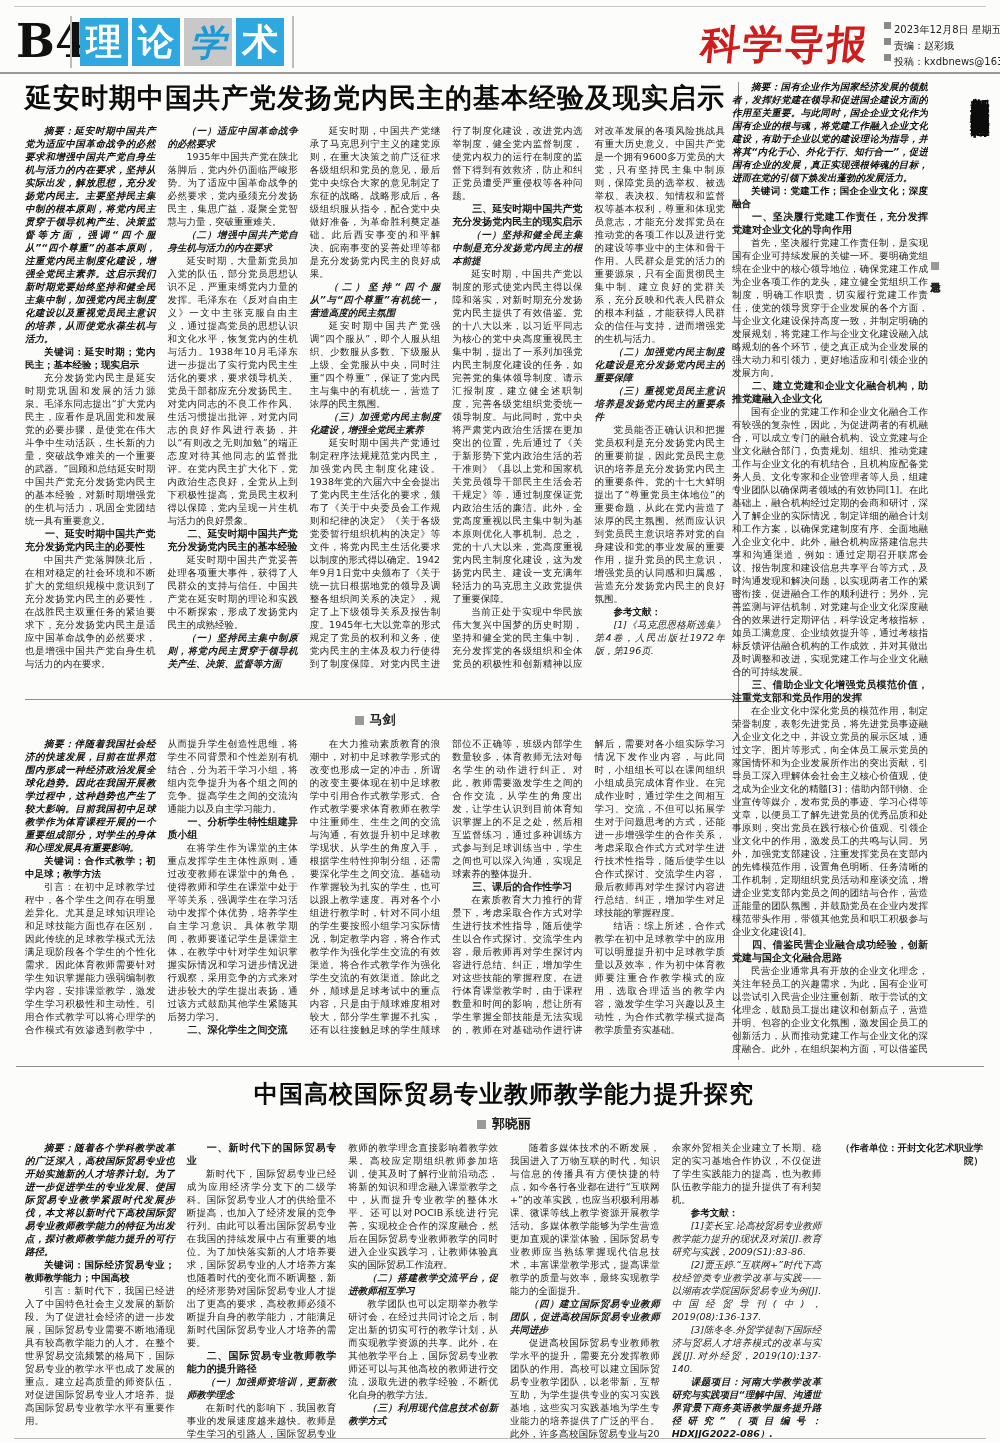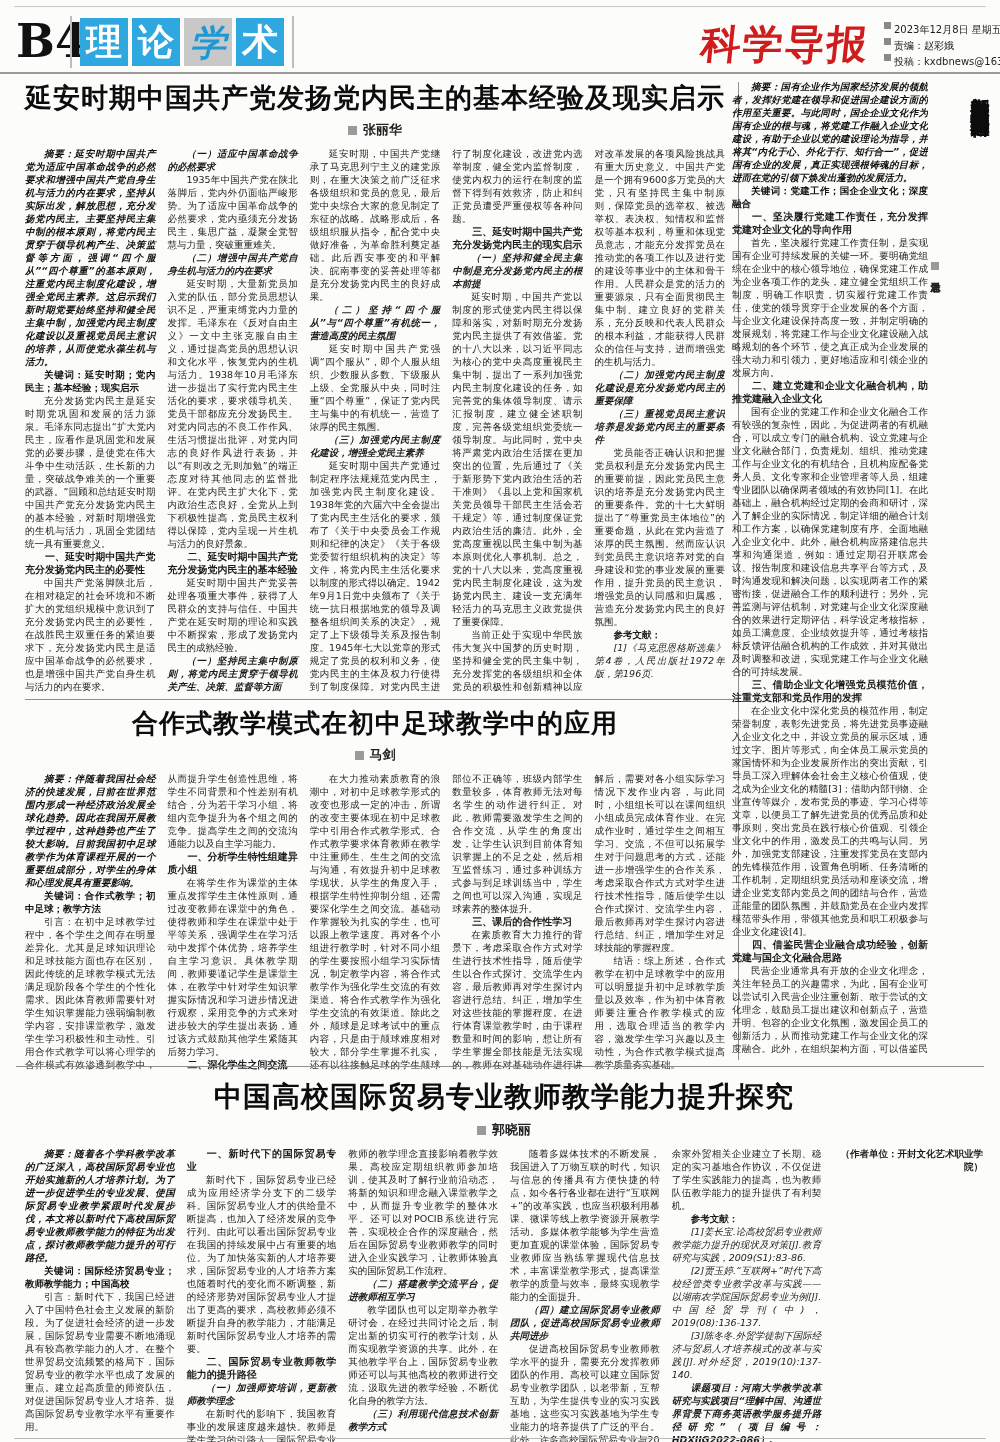--- a/index.html
+++ b/index.html
@@ -57,21 +57,21 @@
            font-size:19px;font-weight:700;letter-spacing:1px;color:#0d0d0d;}
   .b-author{position:absolute;left:928px;top:262px;writing-mode:vertical-rl;text-orientation:upright;
             font-size:10px;font-weight:700;color:#222;display:flex;align-items:center;}
   .b-author .sq{width:8px;height:8px;margin-bottom:4px;background:#9a9a9a;}
 
   .art-c{position:absolute;left:25px;top:706px;width:700px;}
   .art-c .headline{font-size:26px;}
   .art-c .body-cols{column-count:5;height:300px;}
 
   .art-d{position:absolute;left:25px;top:1078px;width:958px;}
-  .art-d .headline{font-size:28px;}
+  .art-d .headline{font-size:24px;}
   .art-d .body-cols{column-count:6;height:300px;}
 </style>
 </head>
 <body>
 
 <div class="page">
 
   <div class="hdr">
     <div class="hdr-top-line"></div>
     <div class="page-no">B4</div>
@@ -96,24 +96,20 @@
       <div class="row">
           <span class="sq"></span>
           <span>投稿：kxdbnews@163.com</span>
         </div>
     </div>
     <div class="hdr-bottom-line"></div>
   </div>
 
   <div class="art-a">
     <div class="headline">延安时期中国共产党发扬党内民主的基本经验及现实启示</div>
-    <div class="byline">
-      <span class="sq"></span>
-      <span>张丽华</span>
-    </div>
     <div class="body-cols">
         <p class="blk blk-abs">摘要：延安时期中国共产党为适应中国革命战争的必然要求和增强中国共产党自身生机与活力的内在要求，坚持从实际出发，解放思想，充分发扬党内民主。主要坚持民主集中制的根本原则，将党内民主贯穿于领导机构产生、决策监督等方面，强调“四个服从”“四个尊重”的基本原则，注重党内民主制度化建设，增强全党民主素养。这启示我们新时期党要始终坚持和健全民主集中制，加强党内民主制度化建设以及重视党员民主意识的培养，从而使党永葆生机与活力。</p>
         <p class="blk blk-kw">关键词：延安时期；党内民主；基本经验；现实启示</p>
         <p class="blk blk-p">充分发扬党内民主是延安时期党巩固和发展的活力源泉。毛泽东同志提出“扩大党内民主，应看作是巩固党和发展党的必要步骤，是使党在伟大斗争中生动活跃，生长新的力量，突破战争难关的一个重要的武器。”回顾和总结延安时期中国共产党充分发扬党内民主的基本经验，对新时期增强党的生机与活力，巩固全党团结统一具有重要意义。</p>
         <h3 class="blk blk-h">一、延安时期中国共产党充分发扬党内民主的必要性</h3>
         <p class="blk blk-p">中国共产党落脚陕北后，在相对稳定的社会环境和不断扩大的党组织规模中意识到了充分发扬党内民主的必要性，在战胜民主双重任务的紧迫要求下，充分发扬党内民主是适应中国革命战争的必然要求，也是增强中国共产党自身生机与活力的内在要求。</p>
         <h4 class="blk blk-sub">（一）适应中国革命战争的必然要求</h4>
         <p class="blk blk-p">1935年中国共产党在陕北落脚后，党内外仍面临严峻形势。为了适应中国革命战争的必然要求，党内亟须充分发扬民主，集思广益，凝聚全党智慧与力量，突破重重难关。</p>
         <h4 class="blk blk-sub">（二）增强中国共产党自身生机与活力的内在要求</h4>
         <p class="blk blk-p">延安时期，大量新党员加入党的队伍，部分党员思想认识不足，严重束缚党内力量的发挥。毛泽东在《反对自由主义》一文中主张克服自由主义，通过提高党员的思想认识和文化水平，恢复党内的生机与活力。1938年10月毛泽东进一步提出了实行党内民主生活化的要求，要求领导机关、党员干部都应充分发扬民主。对党内同志的不良工作作风、生活习惯提出批评，对党内同志的良好作风进行表扬，并以“有则改之无则加勉”的端正态度对待其他同志的监督批评。在党内民主扩大化下，党内政治生态良好，全党从上到下积极性提高，党员民主权利得以保障，党内呈现一片生机与活力的良好景象。</p>
@@ -155,21 +151,20 @@
   </div>
   <div class="b-title">新时期推进党建与国企企业文化建设深度融合的路径</div>
   <div class="b-author">
     <span class="sq"></span>
     <span>潘思危</span>
   </div>
 
   <div class="rule" style="left:25px;top:699px;width:713px;height:1px;"></div>
 
   <div class="art-c">
-    <div class="headline">合作式教学模式在初中足球教学中的应用</div>
     <div class="byline">
       <span class="sq"></span>
       <span>马剑</span>
     </div>
     <div class="body-cols">
         <p class="blk blk-abs">摘要：伴随着我国社会经济的快速发展，目前在世界范围内形成一种经济政治发展全球化趋势。因此在我国开展教学过程中，这种趋势也产生了较大影响。目前我国初中足球教学作为体育课程开展的一个重要组成部分，对学生的身体和心理发展具有重要影响。</p>
         <p class="blk blk-kw">关键词：合作式教学；初中足球；教学方法</p>
         <p class="blk blk-p">引言：在初中足球教学过程中，各个学生之间存在明显差异化。尤其是足球知识理论和足球技能方面也存在区别，因此传统的足球教学模式无法满足现阶段各个学生的个性化需求。因此体育教师需要针对学生知识掌握能力强弱编制教学内容，安排课堂教学，激发学生学习积极性和主动性。引用合作式教学可以将心理学的合作模式有效渗透到教学中，从而提升学生创造性思维，将学生不同背景和个性差别有机结合，分为若干学习小组，将组内竞争提升为各个组之间的竞争。提高学生之间的交流沟通能力以及自主学习能力。</p>
         <h3 class="blk blk-h">一、分析学生特性组建异质小组</h3>
         <p class="blk blk-p">在将学生作为课堂的主体重点发挥学生主体性原则，通过改变教师在课堂中的角色，使得教师和学生在课堂中处于平等关系，强调学生在学习活动中发挥个体优势，培养学生自主学习意识。具体教学期间，教师要谨记学生是课堂主体，在教学中针对学生知识掌握实际情况和学习进步情况进行观察，采用竞争的方式来对进步较大的学生提出表扬，通过该方式鼓励其他学生紧随其后努力学习。</p>

